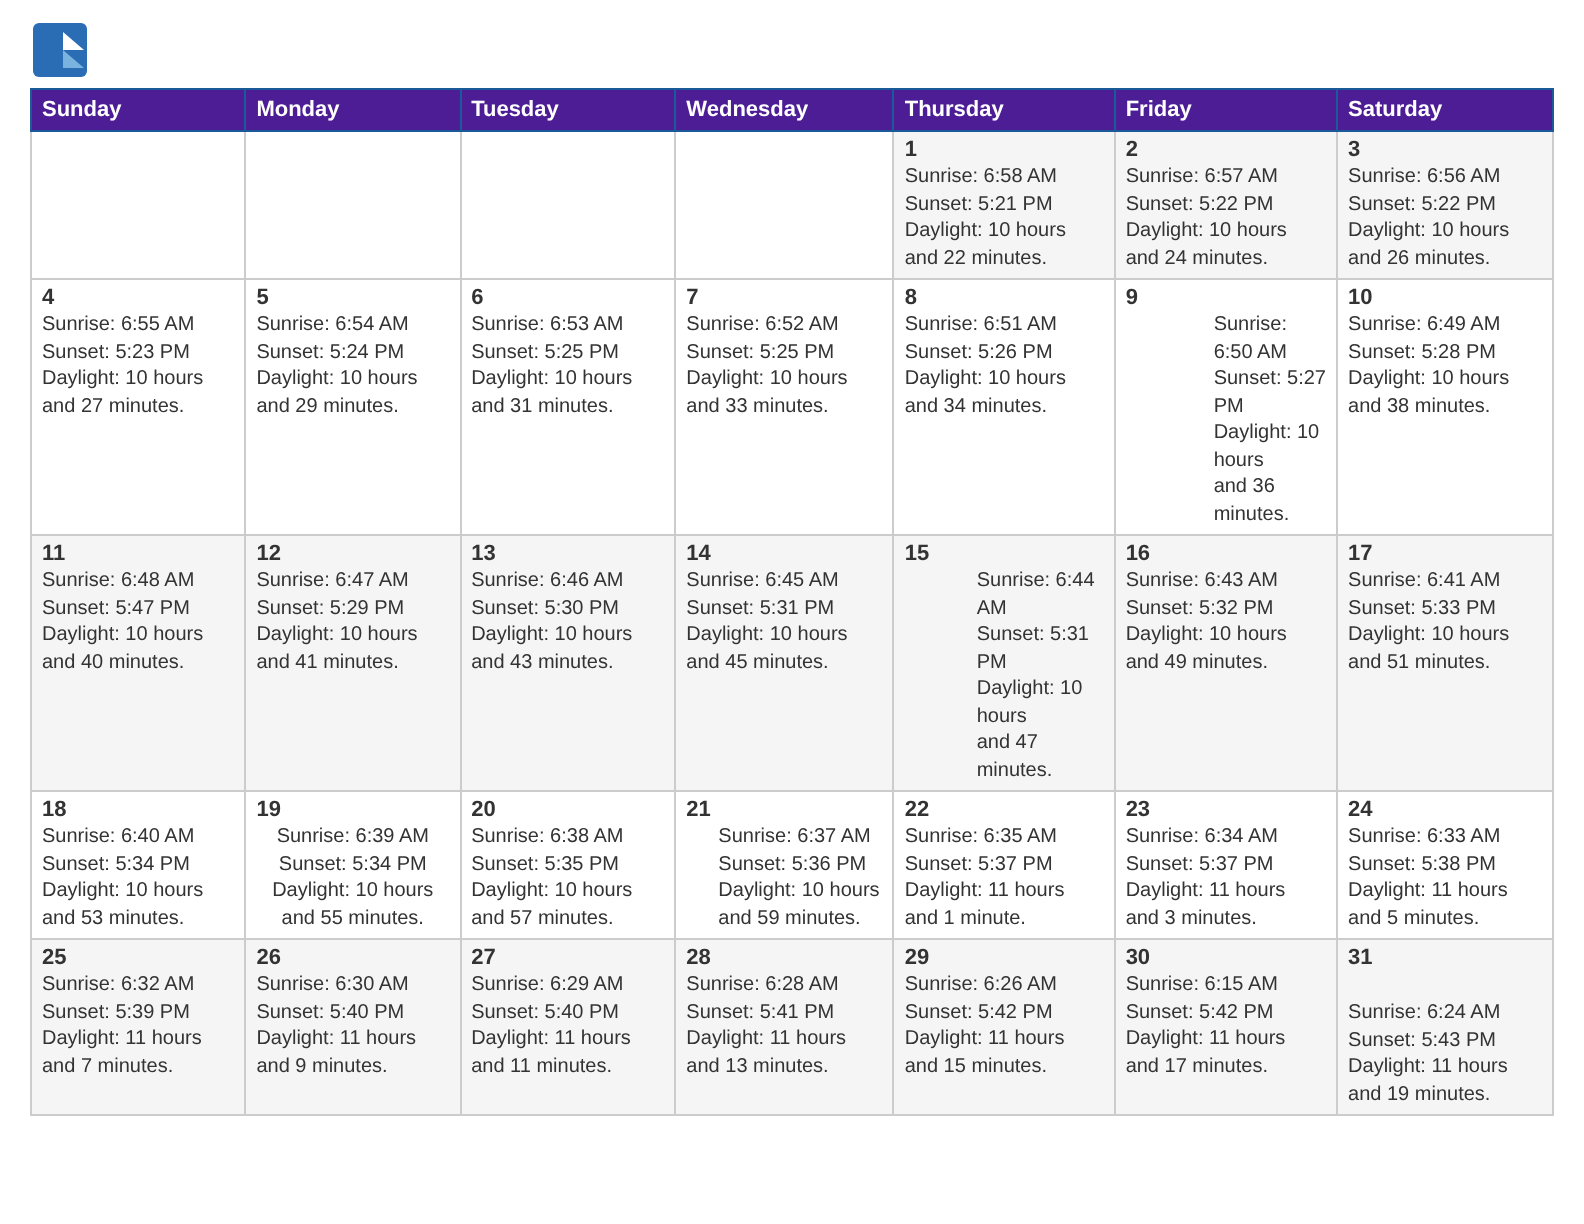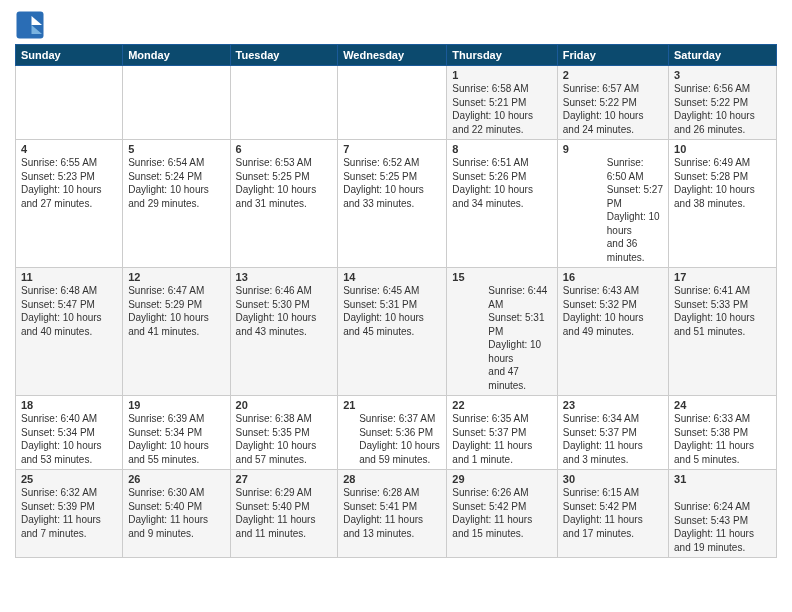--- a/index.html
+++ b/index.html
@@ -49,21 +49,21 @@
     .subtitle {
       font-size: 14px;
       color: #555;
     }
     table {
       width: 100%;
       border-collapse: collapse;
       font-size: 9.5px;
     }
     thead tr th {
-      background: #0c4a6e;
+      background: #4c1d95;
       color: #fff;
       padding: 4px 5px;
       text-align: left;
       font-size: 11px;
       font-weight: bold;
       border: 1px solid #1a5a99;
     }
     tbody tr td {
       border: 1px solid #ccc;
       padding: 3px 5px;
@@ -258,21 +258,21 @@
         <tr>
           <td>
             <span class="day-num">18</span>
             <div class="day-info" style="white-space: pre-line;">Sunrise: 6:40 AM
 Sunset: 5:34 PM
 Daylight: 10 hours
 and 53 minutes.</div>
           </td>
           <td>
             <span class="day-num">19</span>
-            <div class="day-info" style="white-space: pre-line;">Sunrise: 6:39 AM
+            <div class="day-info" style="white-space: pre-line; text-align: center;">Sunrise: 6:39 AM
 Sunset: 5:34 PM
 Daylight: 10 hours
 and 55 minutes.</div>
           </td>
           <td>
             <span class="day-num">20</span>
             <div class="day-info" style="white-space: pre-line;">Sunrise: 6:38 AM
 Sunset: 5:35 PM
 Daylight: 10 hours
 and 57 minutes.</div>

